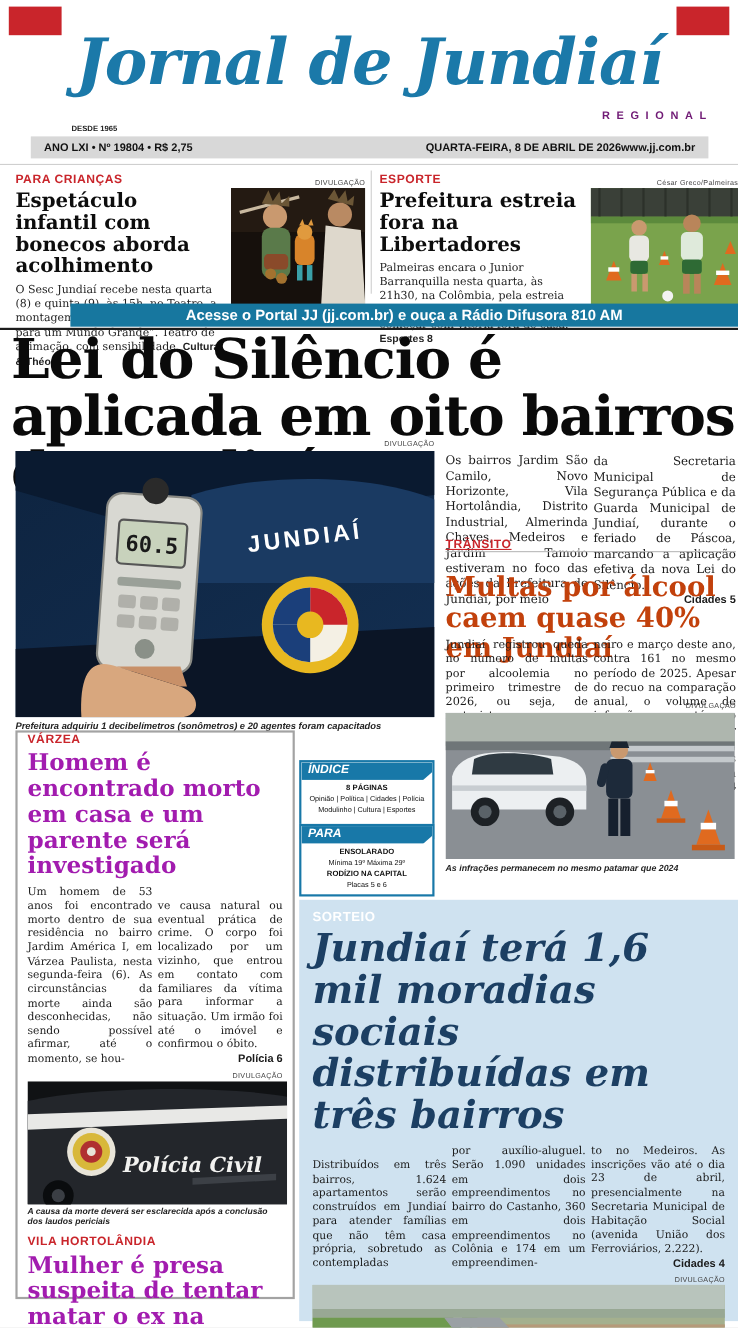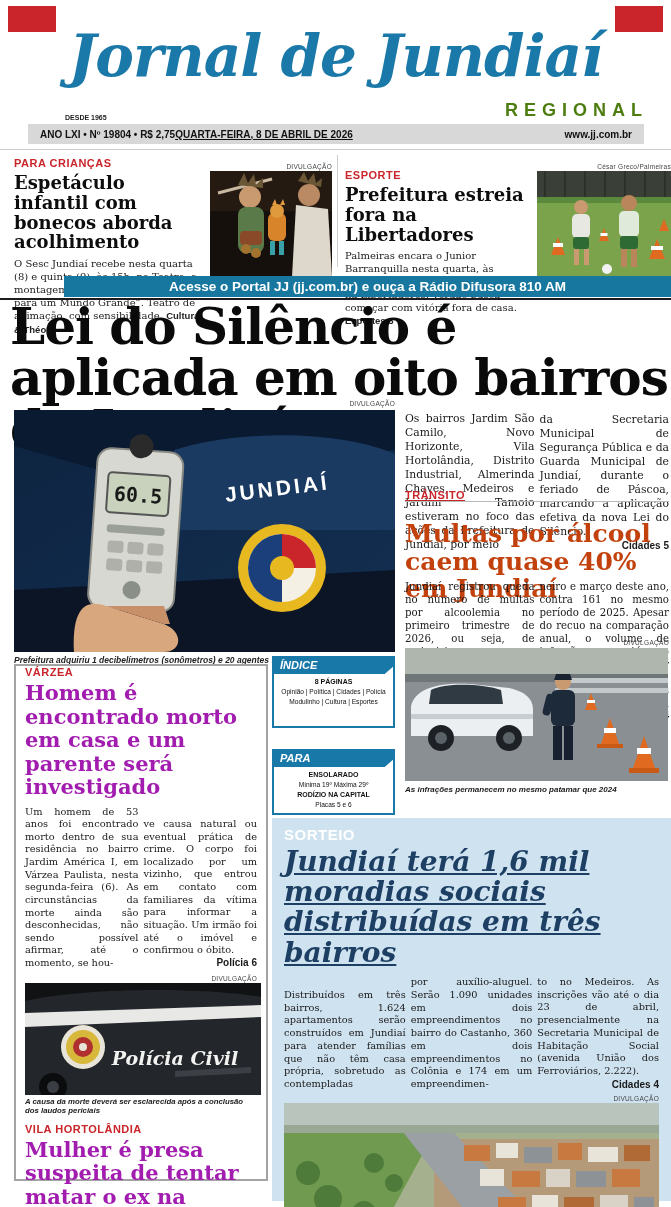--- a/index.html
+++ b/index.html
@@ -14,38 +14,38 @@
   
   .corner { position:absolute; top:6px; width:48px; height:26px; background:#c9252b; }
   .corner.left { left:8px; } .corner.right { right:8px; }
   .masthead-title {
     position:absolute; top:22px; left:0; width:100%; text-align:center;
     font-family:"DejaVu Serif", serif; font-weight:bold; font-style:italic;
     font-size:58px; color:#1b79a9; letter-spacing:-1px;
   }
   .masthead-regional {
     position:absolute; top:100px; left:448px; width:200px; text-align:right;
-    font-size:18px; font-weight:bold; letter-spacing:6px; color:#4d7c0f;
+    font-size:10px; font-weight:bold; letter-spacing:6px; color:#701a75;
   }
   .since { position:absolute; top:114px; left:65px; font-size:7px; font-weight:bold; color:#222; }
   .datebar {
     position:absolute; top:124px; left:28px; width:616px; height:20px;
     background:#d8d8d8; display:flex; align-items:center; padding:0 12px;
     font-size:10px; font-weight:bold; color:#111;
   }
-  .datebar .mid { flex:1; text-align:left;text-decoration:underline; }
+  .datebar .mid { flex:1; text-align:right; }
   .rule-top { position:absolute; top:149px; left:0; width:671px; border-top:1px solid #cfcfcf; }
 
   
   .teaser { position:absolute; top:153px; height:118px; }
   #teaser1 { left:14px; width:318px; }
   #teaser2 { left:345px; width:326px; }
   .teaser-divider { position:absolute; top:155px; left:337px; height:112px; border-left:1px solid #cfcfcf; }
   .teaser .txt { position:absolute; left:0; top:4px; }
-  #teaser1 .txt { width:188px; } #teaser2 .txt { width:180px;margin-top:12px; }
+  #teaser1 .txt { width:188px; } #teaser2 .txt { width:180px; }
   .kicker { color:#c9252b; font-weight:bold; font-size:11px; letter-spacing:.5px; }
   .teaser h2 {
     font-family:"DejaVu Serif", serif; font-size:18px; line-height:1.1;
     color:#0d0d0d; margin:4px 0 5px 0;
   }
   .teaser .body { font-family:"DejaVu Serif", serif; font-size:10px; line-height:1.3; color:#222; }
   .teaser .body b { font-family:"Liberation Sans", sans-serif; font-size:9.5px; }
   .teaser figure { position:absolute; top:10px; }
   #teaser1 figure { left:196px; width:122px; }
   #teaser2 figure { left:192px; width:134px; }
@@ -99,38 +99,38 @@
   }
   .left-box h3 { font-size:21px; line-height:1.12; margin:3px 0 7px 0; }
   .left-box .col { font-size:9.8px; line-height:1.29; }
   .left-box .credit { margin-top:5px; }
   .left-box .caption { font-size:7.8px; margin:2px 0 8px 0; }
 
   
   .info-box {
     position:absolute; left:272px; width:123px; border:2px solid #1878a8; background:#fff;
   }
-  #indice-box { top:656px; height:72px; }
+  #indice-box { top:691px; height:72px; }
   #tempo-box { top:749px; height:66px; }
   .info-head {
     height:16px; background:#1878a8; color:#fff; font-weight:bold; font-style:italic;
     font-size:11px; padding:1px 0 0 6px;
     clip-path:polygon(0 0,100% 0,100% 55%,93% 100%,0 100%);
   }
   .info-body { text-align:center; font-size:6.6px; line-height:1.45; padding-top:3px; color:#111; }
   .info-body .strong { font-weight:bold; font-size:7px; }
 
   
   .sorteio {
     position:absolute; top:818px; left:272px; width:399px; height:383px;
     background:#cfe2f0; padding:8px 12px;
   }
-  .sorteio .kicker-white { color:#fff; font-weight:bold; font-size:15px; letter-spacing:.5px; }
+  .sorteio .kicker-white { color:#fff; font-weight:bold; font-size:12px; letter-spacing:.5px; }
   .sorteio h3 {
-    font-style:italic; font-size:28px; line-height:1.08; color:#1c3f63; margin:4px 0 8px 0;text-decoration:underline;
+    font-style:italic; font-size:35px; line-height:1.08; color:#1c3f63; margin:4px 0 8px 0;
   }
   .sorteio .col { font-size:9.8px; line-height:1.3; }
   .sorteio .credit { margin:4px 0 1px 0; }
 </style>
 </head>
 <body>
 
 <div class="page">
 
   <div class="corner left"></div>

